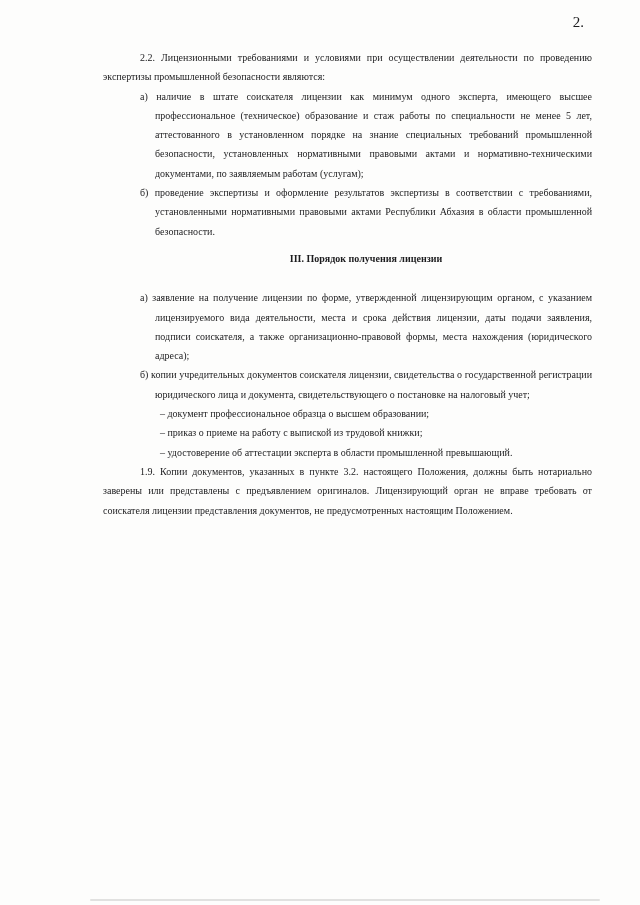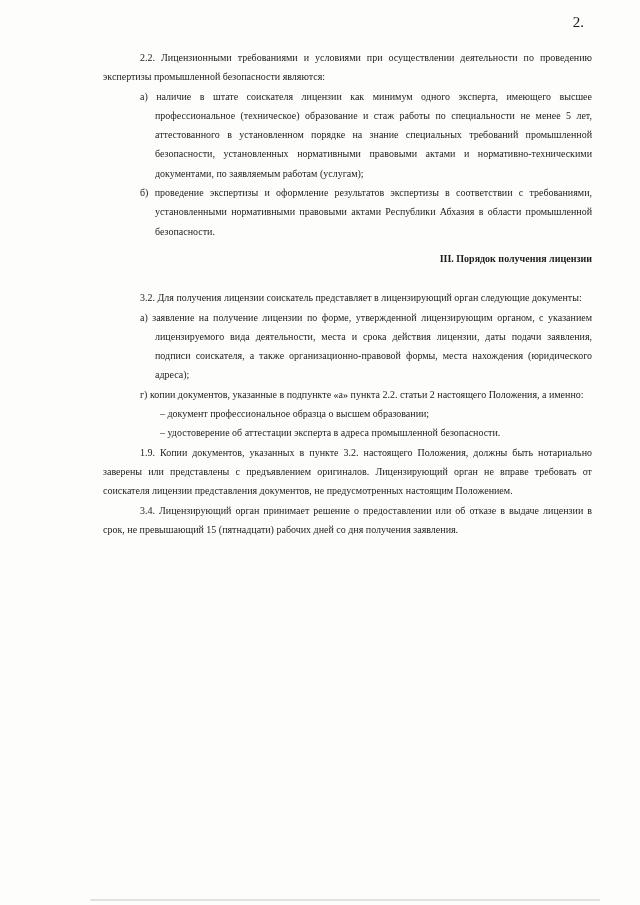--- a/index.html
+++ b/index.html
@@ -48,21 +48,21 @@
   }
   
   .p-dash {
     margin-left: 69px !important;
     text-indent: -12px;
   }
   .p-heading {
     font-weight: bold;
     text-indent: 37px;
     margin: 8px 0 20px 0 !important;
-    text-align: right;
+    text-align: center;
   }
   .scan-artifact {
     position: absolute;
     left: 90px;
     right: 40px;
     bottom: 4px;
     height: 2px;
     background: #9a9a96;
     opacity: 0.28;
     border-radius: 1px;
@@ -79,33 +79,32 @@
 
     <p class="p-body">2.2. Лицензионными требованиями и условиями при осуществлении деятельности по проведению экспертизы промышленной безопасности являются:</p>
 
     <p class="p-sub">а) наличие в штате соискателя лицензии как минимум одного эксперта, имеющего высшее профессиональное (техническое) образование и стаж работы по специальности не менее 5 лет, аттестованного в установленном порядке на знание специальных требований промышленной безопасности, установленных нормативными правовыми актами и нормативно-техническими документами, по заявляемым работам (услугам);</p>
 
     <p class="p-sub">б) проведение экспертизы и оформление результатов экспертизы в соответствии с требованиями, установленными нормативными правовыми актами Республики Абхазия в области промышленной безопасности.</p>
 
     <p class="p-heading">III. Порядок получения лицензии</p>
 
 
-    <p class="p-body">3.2. Для получения лицензии соискатель представляет в лицензирующий орган следующие документы:</p>
 
     <p class="p-sub">а) заявление на получение лицензии по форме, утвержденной лицензирующим органом, с указанием лицензируемого вида деятельности, места и срока действия лицензии, даты подачи заявления, подписи соискателя, а также организационно-правовой формы, места нахождения (юридического адреса);</p>
 
+    <p class="p-sub">б) копии учредительных документов соискателя лицензии, свидетельства о государственной регистрации юридического лица и документа, свидетельствующего о постановке на налоговый учет;</p>
 
-    <p class="p-sub">г) копии документов, указанные в подпункте «а» пункта 2.2. статьи 2 настоящего Положения, а именно:</p>
 
     <p class="p-dash">– документ профессиональное образца о высшем образовании;</p>
 
+    <p class="p-dash">– приказ о приеме на работу с выпиской из трудовой книжки;</p>
 
-    <p class="p-dash">– удостоверение об аттестации эксперта в адреса промышленной безопасности.</p>
+    <p class="p-dash">– удостоверение об аттестации эксперта в области промышленной превышающий.</p>
 
     <p class="p-body">1.9. Копии документов, указанных в пункте 3.2. настоящего Положения, должны быть нотариально заверены или представлены с предъявлением оригиналов. Лицензирующий орган не вправе требовать от соискателя лицензии представления документов, не предусмотренных настоящим Положением.</p>
 
-    <p class="p-body">3.4. Лицензирующий орган принимает решение о предоставлении или об отказе в выдаче лицензии в срок, не превышающий 15 (пятнадцати) рабочих дней со дня получения заявления.</p>
 
   </div>
 
   <div class="scan-artifact"></div>
 
 </div>
 
 </body></html>

